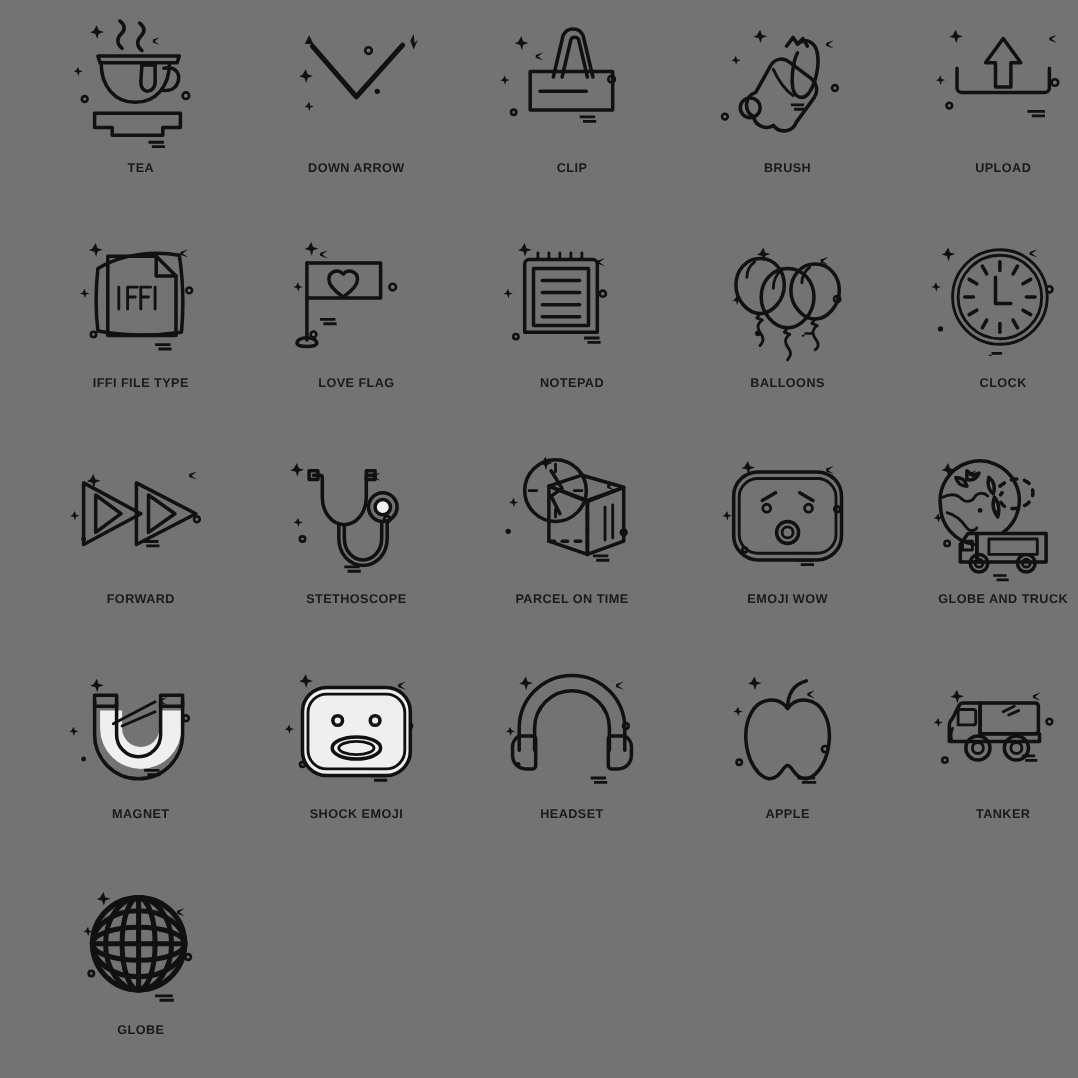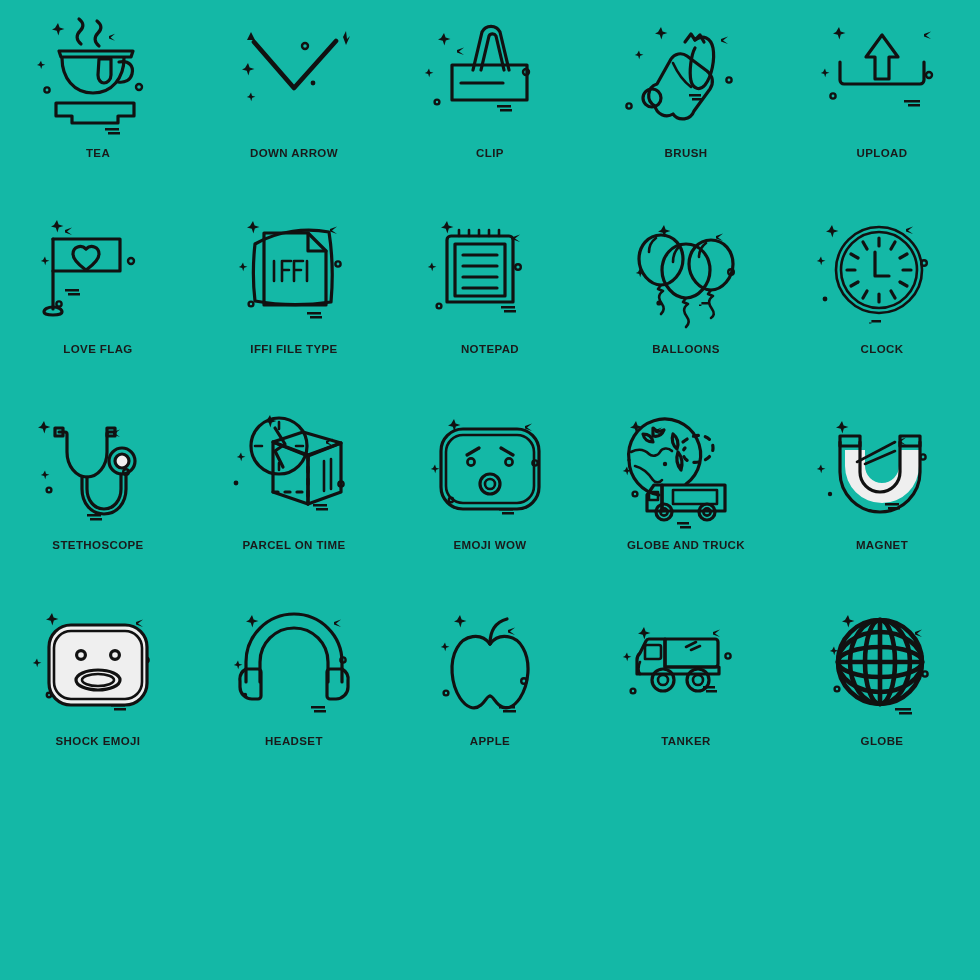--- a/index.html
+++ b/index.html
@@ -11,22 +11,23 @@
   body {
     width: 980px;
     height: 980px;
     font-family: "Liberation Sans", sans-serif;
     -webkit-font-smoothing: antialiased;
   }
   #sheet {
     width: 980px;
     height: 980px;
     position: relative;
-    background: #14b8a6;
+    background: #737373;
     box-sizing: border-box;
+    padding-left: 30px;
   }
   .grid {
     display: grid;
     grid-template-columns: repeat(5, 196px);
     grid-template-rows: repeat(5, 196px);
     width: 980px;
     height: 980px;
   }
   .cell {
     position: relative;
@@ -196,51 +197,51 @@
           <path class="ln" d="M33 56 v18 a4 4 0 0 0 4 4 h76 a4 4 0 0 0 4 -4 v-18"></path>
           <path class="fill-k" d="M97 94 h16 v2.6 H97 z M101 98 h12 v2.6 H101 z"></path>
         </svg>
       </div>
       <div class="label">UPLOAD</div>
     </div>
 
     <div class="cell">
       <div class="icon-box">
         <svg viewBox="0 0 150 140">
+          <path class="deco" d="M31 24 l3 -5 l1.6 4.6 l4.8 1.4 l-4.6 1.6 l-1.4 4.8 l-1.6 -4.6 l-4.8 -1.4 z"></path>
+          <path class="deco" d="M22 64 l2 -3.4 l1 3.2 l3.4 1 l-3.2 1 l-1 3.4 l-1 -3.2 l-3.4 -1 z"></path>
+          <path class="fill-k" d="M111 27 l7 -2.4 l-5 3.8 l5 3.6 l-7 -2.4 z"></path>
+          <circle class="deco-o" cx="119" cy="62" r="2.6"></circle>
+          <circle class="deco-o" cx="32" cy="102" r="2.4"></circle>
+          <path class="ln" d="M36 42 c-2 18 -2 40 0 57 c22 4 48 5 76 1 c2 -22 2 -44 -2 -70 c-22 -4 -50 -2 -74 12 z"></path>
+          <path class="ln" d="M45 31 h44 l18 18 v54 H45 z"></path>
+          <path class="ln" d="M89 31 v18 h18"></path>
+          <path class="ln-thin" d="M55 59 v20 M63 59 v20 M63 59 h9 M63 68 h7 M75 59 v20 M75 59 h9 M75 68 h7 M88 59 v20"></path>
+          <path class="fill-k" d="M88 110 h14 v2.6 H88 z M91 114 h12 v2.6 H91 z"></path>
+        </svg>
+      </div>
+      <div class="label">IFFI FILE TYPE</div>
+    </div>
+
+    <div class="cell">
+      <div class="icon-box">
+        <svg viewBox="0 0 150 140">
           <path class="deco" d="M31 23 l3 -5 l1.6 4.6 l4.8 1.4 l-4.6 1.6 l-1.4 4.8 l-1.6 -4.6 l-4.8 -1.4 z"></path>
           <path class="deco" d="M20 58 l2 -3.4 l1 3.2 l3.4 1 l-3.2 1 l-1 3.4 l-1 -3.2 l-3.4 -1 z"></path>
           <path class="fill-k" d="M42 28 l7 -2.4 l-5 3.8 l5 3.6 l-7 -2.4 z"></path>
           <circle class="deco-o" cx="108" cy="59" r="3"></circle>
           <circle class="deco-o" cx="36" cy="102" r="2.6"></circle>
           <path class="ln" d="M30 37 h67 v32 H30"></path>
           <path class="ln" d="M30 37 v70"></path>
           <path class="ln" d="M21 110 c0 -3 4 -5 9 -5 c5 0 9 2 9 5 c0 2 -4 3 -9 3 c-5 0 -9 -1 -9 -3 z"></path>
           <path class="ln" d="M63 47 c-5 -5 -13 -2 -13 5 c0 7 9 13 13 16 c4 -3 13 -9 13 -16 c0 -7 -8 -10 -13 -5 z"></path>
           <path class="fill-k" d="M42 87 h14 v2.6 H42 z M45 91 h12 v2.6 H45 z"></path>
         </svg>
       </div>
       <div class="label">LOVE FLAG</div>
-    </div>
-
-    <div class="cell">
-      <div class="icon-box">
-        <svg viewBox="0 0 150 140">
-          <path class="deco" d="M31 24 l3 -5 l1.6 4.6 l4.8 1.4 l-4.6 1.6 l-1.4 4.8 l-1.6 -4.6 l-4.8 -1.4 z"></path>
-          <path class="deco" d="M22 64 l2 -3.4 l1 3.2 l3.4 1 l-3.2 1 l-1 3.4 l-1 -3.2 l-3.4 -1 z"></path>
-          <path class="fill-k" d="M111 27 l7 -2.4 l-5 3.8 l5 3.6 l-7 -2.4 z"></path>
-          <circle class="deco-o" cx="119" cy="62" r="2.6"></circle>
-          <circle class="deco-o" cx="32" cy="102" r="2.4"></circle>
-          <path class="ln" d="M36 42 c-2 18 -2 40 0 57 c22 4 48 5 76 1 c2 -22 2 -44 -2 -70 c-22 -4 -50 -2 -74 12 z"></path>
-          <path class="ln" d="M45 31 h44 l18 18 v54 H45 z"></path>
-          <path class="ln" d="M89 31 v18 h18"></path>
-          <path class="ln-thin" d="M55 59 v20 M63 59 v20 M63 59 h9 M63 68 h7 M75 59 v20 M75 59 h9 M75 68 h7 M88 59 v20"></path>
-          <path class="fill-k" d="M88 110 h14 v2.6 H88 z M91 114 h12 v2.6 H91 z"></path>
-        </svg>
-      </div>
-      <div class="label">IFFI FILE TYPE</div>
     </div>
 
     <div class="cell">
       <div class="icon-box">
         <svg viewBox="0 0 150 140">
           <path class="deco" d="M29 24 l3 -5 l1.6 4.6 l4.8 1.4 l-4.6 1.6 l-1.4 4.8 l-1.6 -4.6 l-4.8 -1.4 z"></path>
           <path class="deco" d="M15 64 l2 -3.4 l1 3.2 l3.4 1 l-3.2 1 l-1 3.4 l-1 -3.2 l-3.4 -1 z"></path>
           <path class="fill-k" d="M98 35 l7 -2.4 l-5 3.8 l5 3.6 l-7 -2.4 z"></path>
           <circle class="deco-o" cx="103" cy="65" r="2.8"></circle>
           <circle class="deco-o" cx="24" cy="104" r="2.4"></circle>
@@ -302,20 +303,37 @@
             <path d="M44 52 l7 4"></path>
             <path d="M56 40 l4 7"></path>
           </g>
           <path class="ln" d="M68 50 v24 h14"></path>
           <path class="fill-k" d="M62 118 h12 v2.4 H62 z M62 118 v3.6 h2.4 v-3.6 z"></path>
         </svg>
       </div>
       <div class="label">CLOCK</div>
     </div>
 
+    <div class="cell">
+      <div class="icon-box">
+        <svg viewBox="0 0 150 140">
+          <path class="deco" d="M29 38 l3 -5 l1.6 4.6 l4.8 1.4 l-4.6 1.6 l-1.4 4.8 l-1.6 -4.6 l-4.8 -1.4 z"></path>
+          <path class="deco" d="M13 70 l2 -3.4 l1 3.2 l3.4 1 l-3.2 1 l-1 3.4 l-1 -3.2 l-3.4 -1 z"></path>
+          <path class="fill-k" d="M119 33 l7 -2.4 l-5 3.8 l5 3.6 l-7 -2.4 z"></path>
+          <circle class="deco-o" cx="126" cy="74" r="2.6"></circle>
+          <circle class="fill-k" cx="23" cy="92" r="2.2"></circle>
+          <path class="ln" d="M23 41 L75 69 L23 97 z"></path>
+          <path class="ln" d="M34 52 L57 69 L34 86 z"></path>
+          <path class="ln" d="M71 41 L125 69 L71 97 z"></path>
+          <path class="ln" d="M82 52 L106 69 L82 86 z"></path>
+          <path class="fill-k" d="M77 93 h14 v2.6 H77 z M80 97 h12 v2.6 H80 z"></path>
+        </svg>
+      </div>
+      <div class="label">FORWARD</div>
+    </div>
 
     <div class="cell">
       <div class="icon-box">
         <svg viewBox="0 0 150 140">
           <path class="deco" d="M18 28 l3 -5 l1.6 4.6 l4.8 1.4 l-4.6 1.6 l-1.4 4.8 l-1.6 -4.6 l-4.8 -1.4 z"></path>
           <path class="deco" d="M20 76 l2 -3.4 l1 3.2 l3.4 1 l-3.2 1 l-1 3.4 l-1 -3.2 l-3.4 -1 z"></path>
           <path class="fill-k" d="M90 34 l7 -2.4 l-5 3.8 l5 3.6 l-7 -2.4 z"></path>
           <circle class="deco-o" cx="103" cy="74" r="2.8"></circle>
           <circle class="deco-o" cx="26" cy="92" r="2.4"></circle>
           <path class="ln" d="M36 34 h6 a2 2 0 0 1 2 2 v18 c0 14 9 25 20 25 c11 0 20 -11 20 -25 V36 a2 2 0 0 1 2 -2 h6"></path>

